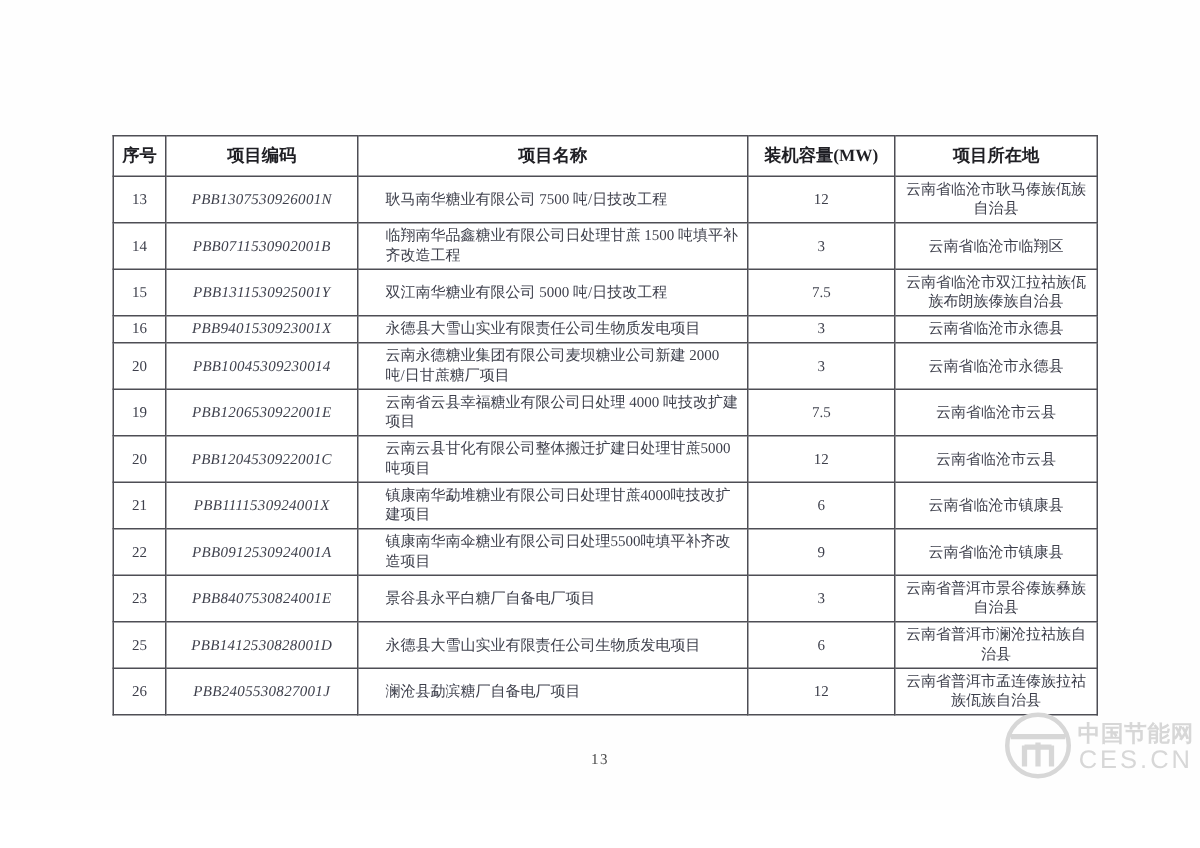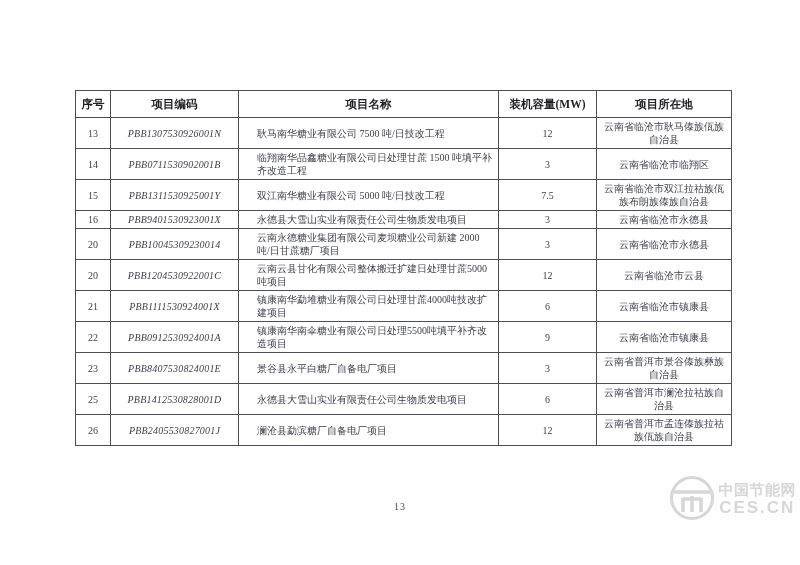--- a/index.html
+++ b/index.html
@@ -80,21 +80,21 @@
     line-height: 1.05;
     text-align: center;
   }
   .watermark .wm-line1 {
     font-size: 15px;
     font-weight: 700;
     letter-spacing: 0.5px;
   }
   .watermark .wm-line2 {
     font-size: 17px;
-    font-weight: 700;
+    font-weight: 400;
     letter-spacing: 2px;
     font-family: "Liberation Sans", "DejaVu Sans", sans-serif;
   }
 </style>
 </head>
 <body>
 
 <div class="page">
 
   <table class="doc-table">
@@ -149,20 +149,27 @@
 
 
     <tr>
       <td class="cell-seq">20</td>
       <td class="cell-code">PBB10045309230014</td>
       <td class="cell-name">云南永德糖业集团有限公司麦坝糖业公司新建 2000 吨/日甘蔗糖厂项目</td>
       <td class="cell-capacity">3</td>
       <td class="cell-location">云南省临沧市永德县</td>
     </tr>
 
+    <tr>
+      <td class="cell-seq">19</td>
+      <td class="cell-code">PBB1206530922001E</td>
+      <td class="cell-name">云南省云县幸福糖业有限公司日处理 4000 吨技改扩建项目</td>
+      <td class="cell-capacity">7.5</td>
+      <td class="cell-location">云南省临沧市云县</td>
+    </tr>
 
     <tr>
       <td class="cell-seq">20</td>
       <td class="cell-code">PBB1204530922001C</td>
       <td class="cell-name">云南云县甘化有限公司整体搬迁扩建日处理甘蔗5000吨项目</td>
       <td class="cell-capacity">12</td>
       <td class="cell-location">云南省临沧市云县</td>
     </tr>
 
     <tr>

